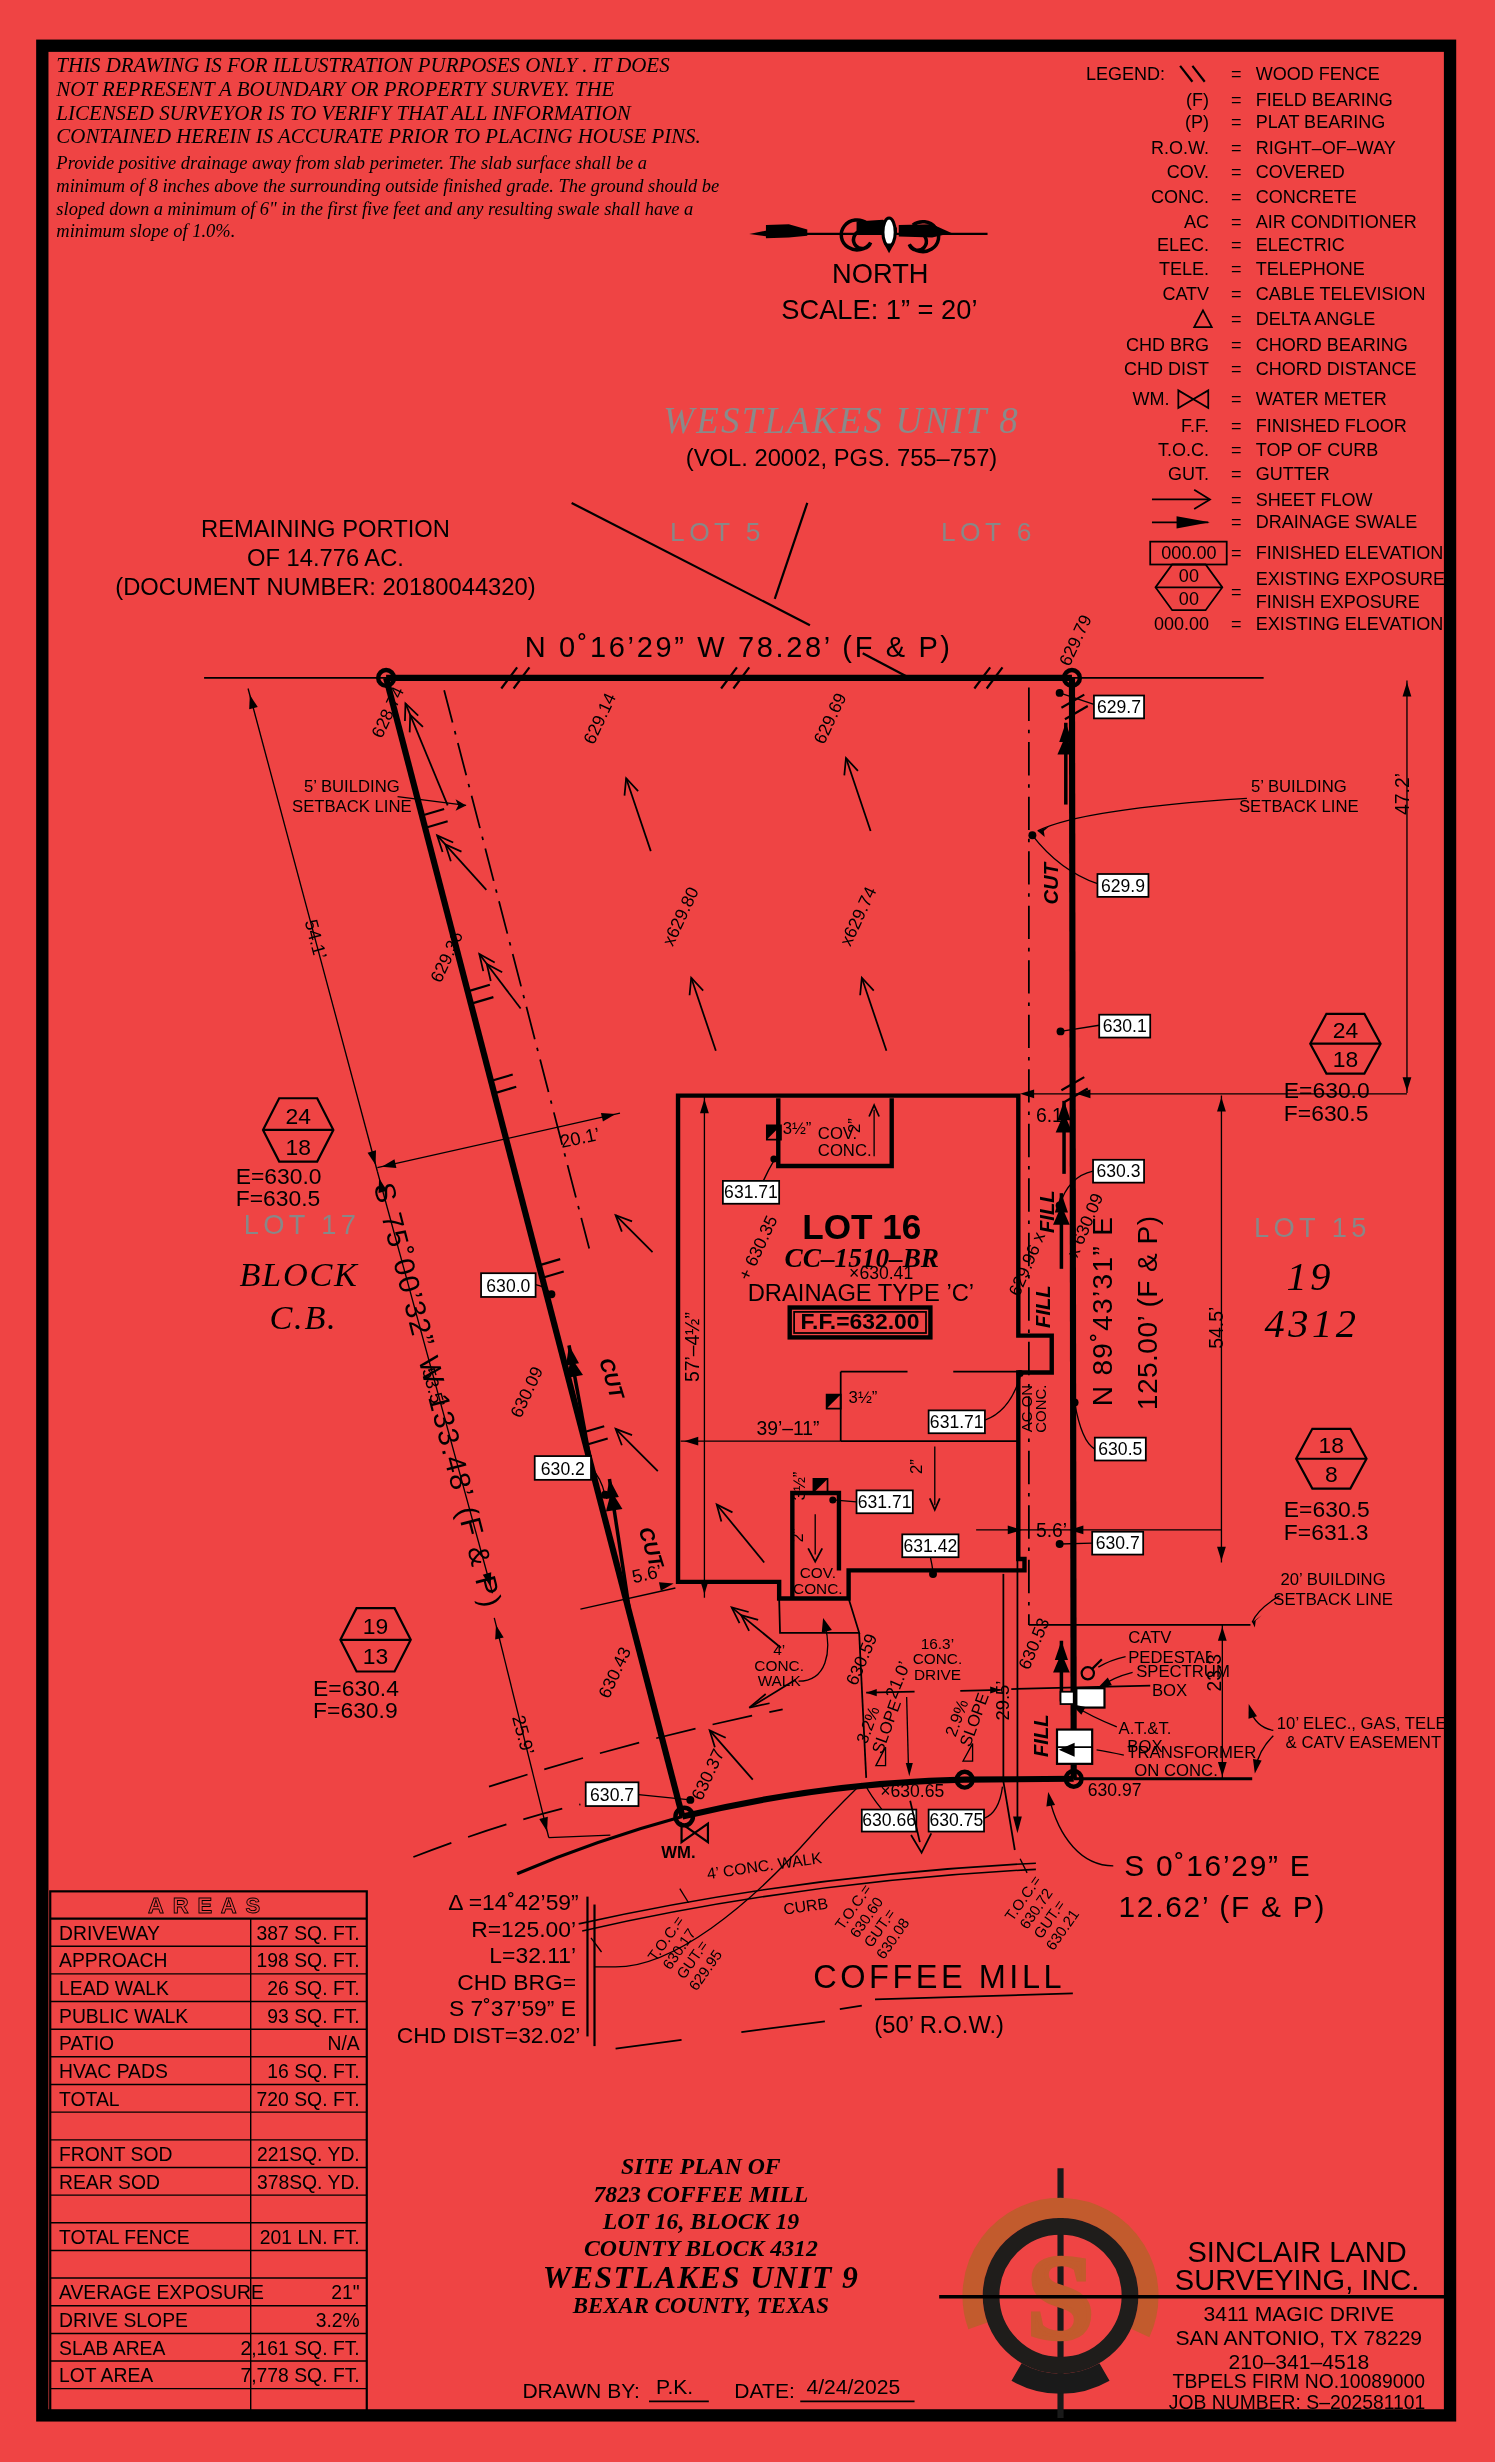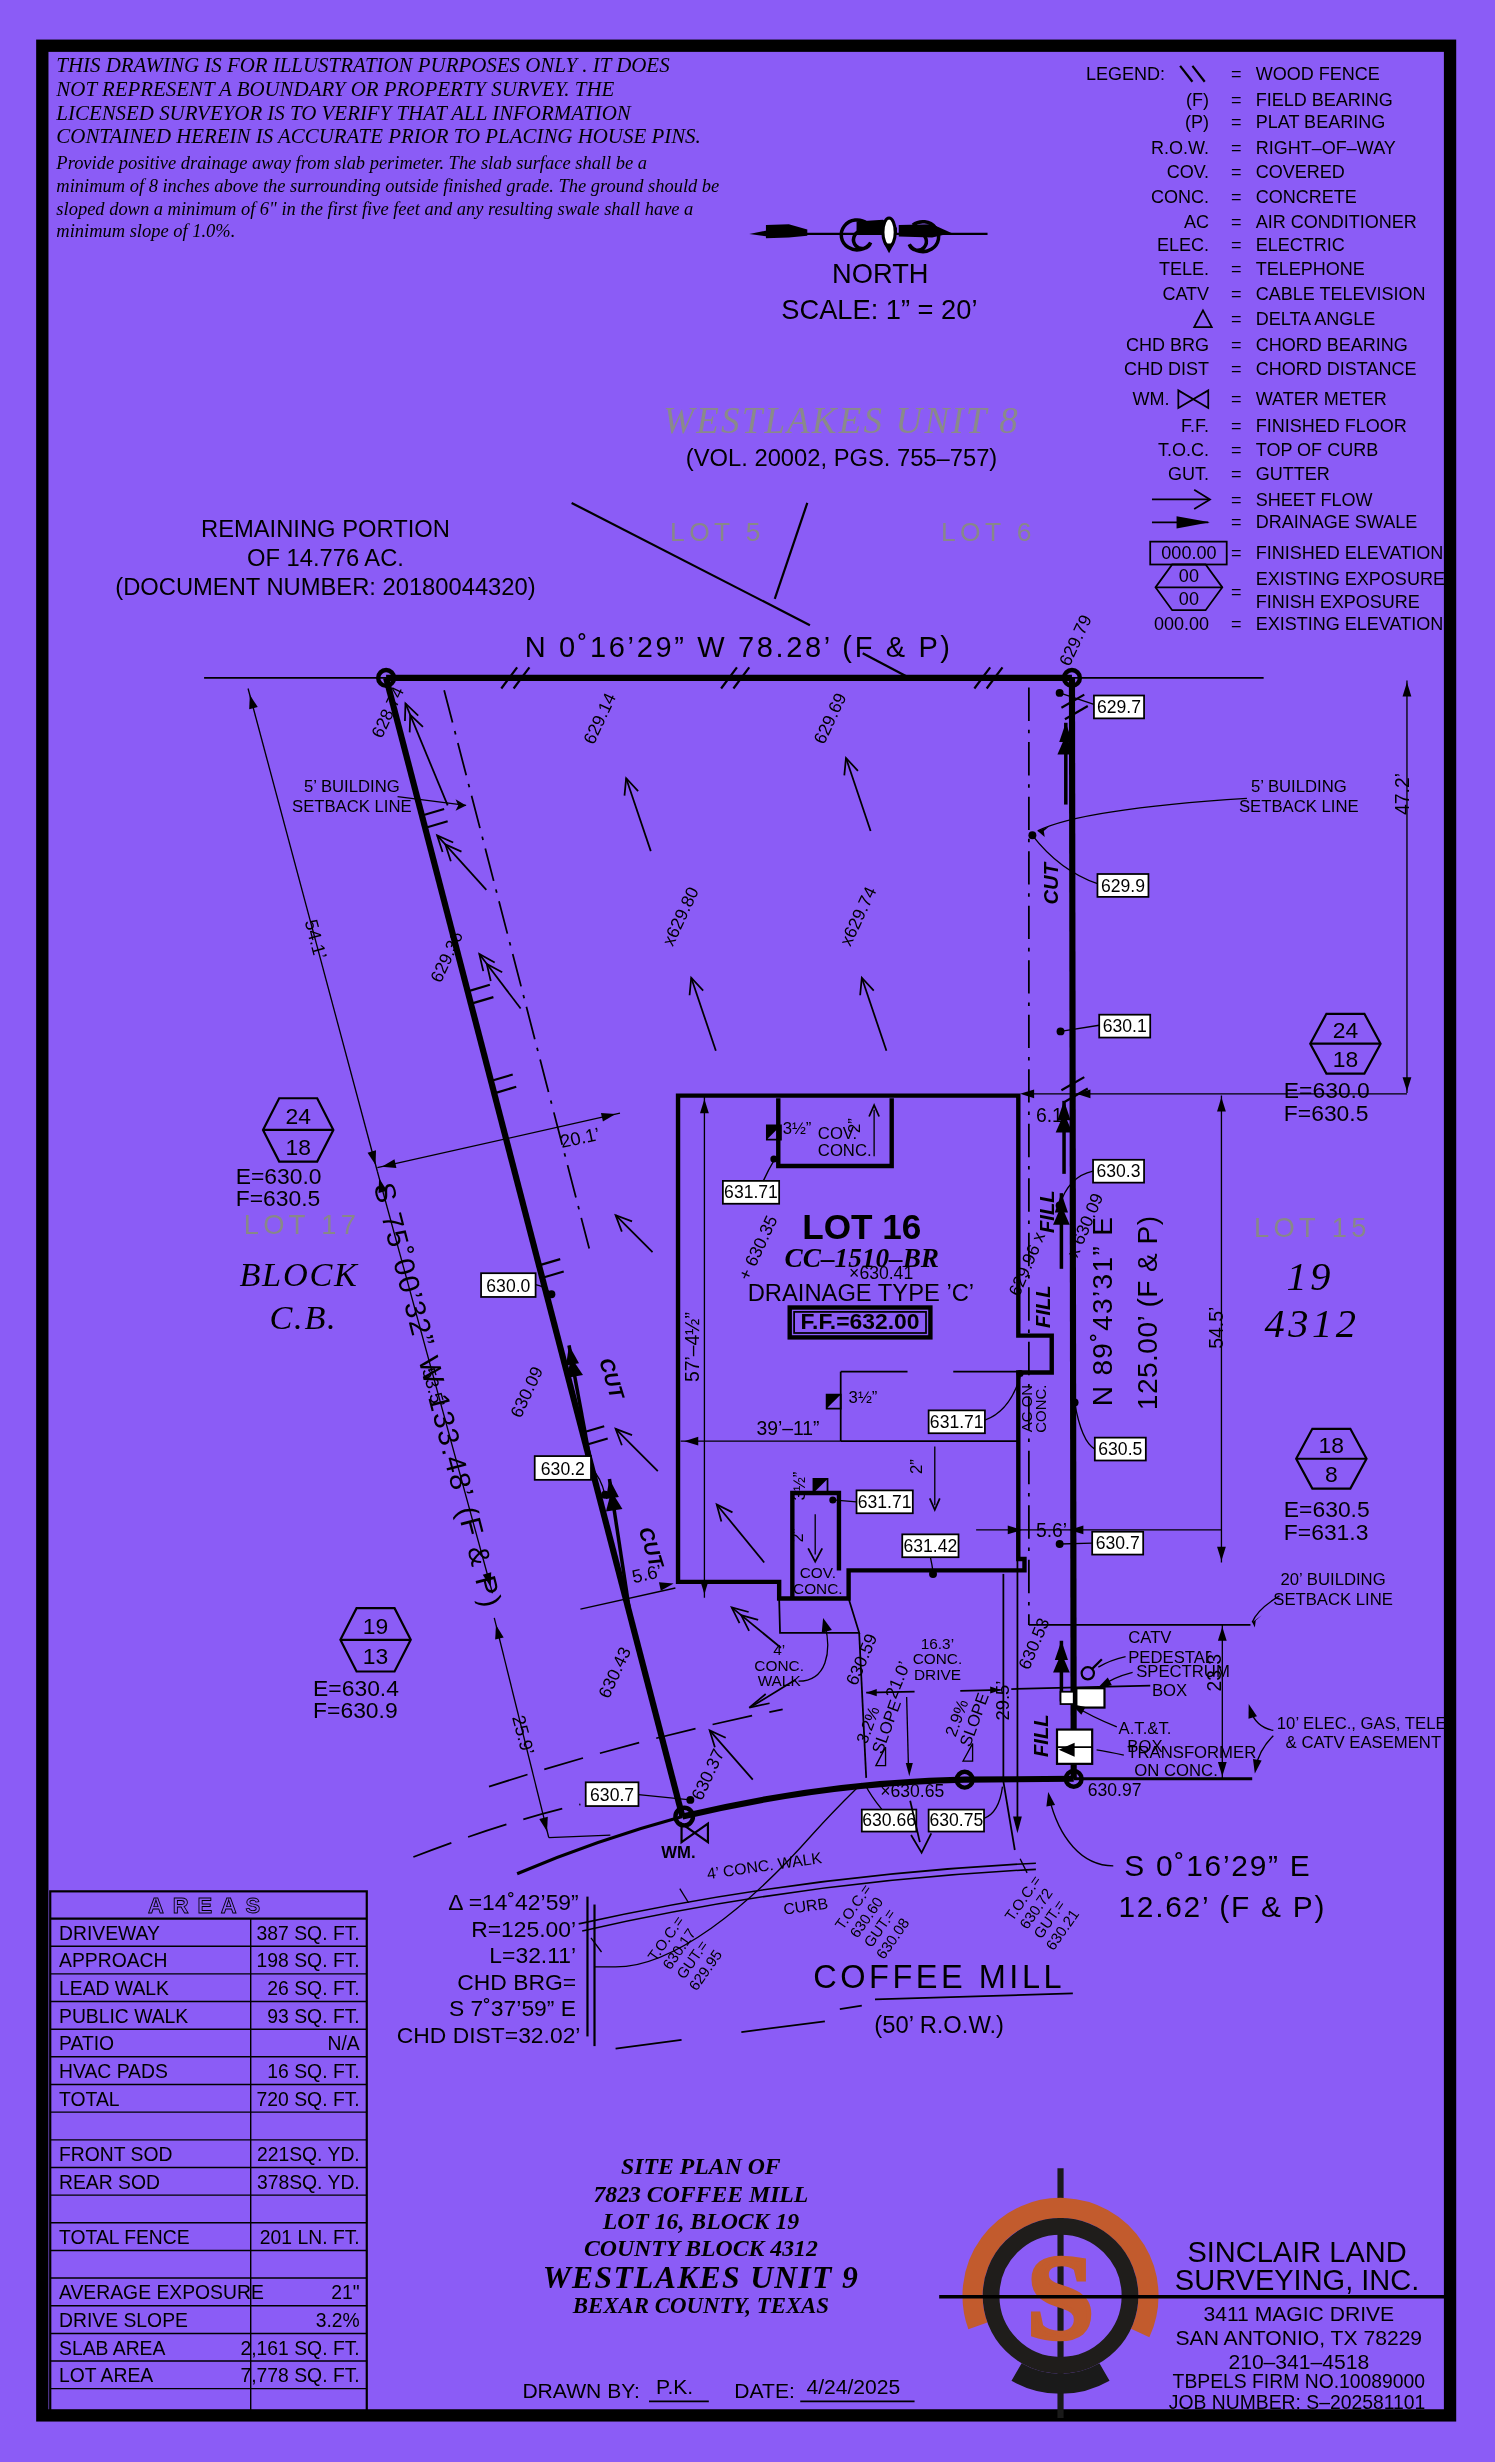--- a/index.html
+++ b/index.html
@@ -1,16 +1,16 @@
 <!DOCTYPE html>
 <html style="font-size:14px"><head>
 <meta charset="utf-8">
 <style>
 html,body{margin:0;padding:0;background:#ffffff;}
-#page{position:relative;width:1495px;height:2462px;background:#8b5cf6;}
+#page{position:relative;width:1495px;height:2462px;background:#ef4444;}
 svg text{font-family:"Liberation Sans",sans-serif;}
 .ser{font-family:"Liberation Serif",serif;}
 </style>
 </head>
 <body>
 <div id="page">
 <svg width="1495" height="2462" viewBox="0 0 1700 2800">
 
 <g>
 <rect x="48" y="52" width="1601" height="2695" fill="none" stroke="#000" stroke-width="14"></rect>

